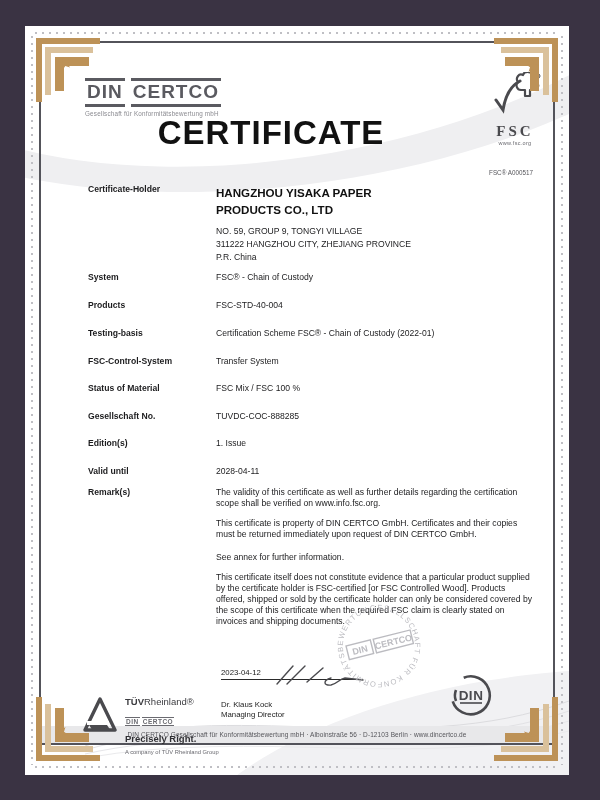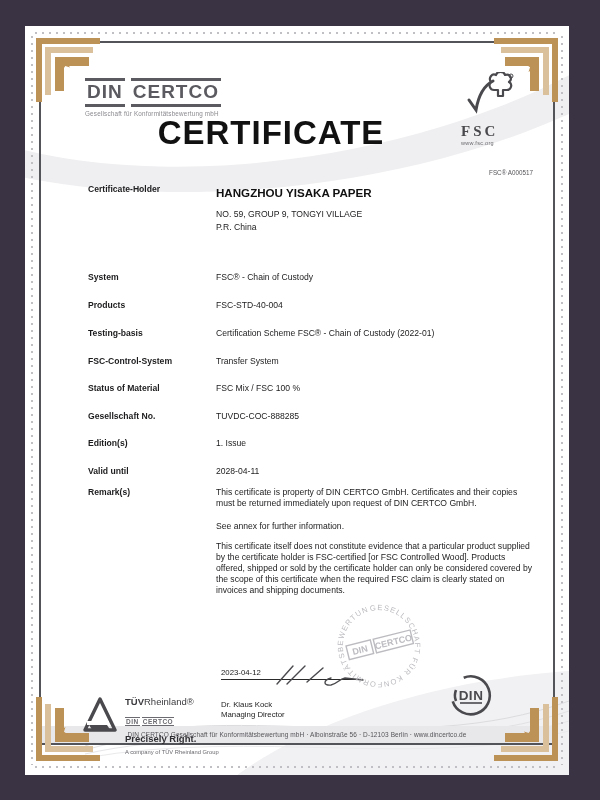--- a/index.html
+++ b/index.html
@@ -49,21 +49,21 @@
   .corner.tl{left:11px;top:12px;}
   .corner.tr{right:11px;top:12px;transform:rotate(90deg);}
   .corner.br{right:11px;bottom:14px;transform:rotate(180deg);}
   .corner.bl{left:11px;bottom:14px;transform:rotate(270deg);}
   
   .content{position:absolute;inset:0;z-index:3;}
   .dincertco-logo{position:absolute;left:60px;top:52px;}
   .dc-word{display:inline-block;color:#5a5a60;font-weight:bold;font-size:19px;letter-spacing:1px;
     border-top:3px solid #5a5a60;border-bottom:3px solid #5a5a60;padding:0 2px 1px 2px;margin-right:6px;}
   .dc-sub{font-size:6.3px;color:#8a8a90;margin-top:3px;letter-spacing:.2px;}
-  .fsc-logo{position:absolute;left:436px;top:46px;width:80px;text-align:left;color:#4a4a4e;}
+  .fsc-logo{position:absolute;left:450px;top:46px;width:80px;text-align:center;color:#4a4a4e;}
   .fsc-name{font-family:"Liberation Serif", serif;font-size:15px;letter-spacing:3px;font-weight:bold;margin-top:1px;}
   .fsc-url{font-size:5.5px;color:#6a6a70;letter-spacing:.3px;}
   .fsc-license{position:absolute;left:438px;top:143px;width:96px;text-align:center;font-size:6.3px;color:#55555a;}
   .cert-title{position:absolute;left:0;right:52px;top:88px;text-align:center;
     font-size:33px;font-weight:bold;color:#111;letter-spacing:1px;}
   
   .row{position:absolute;left:63px;right:34px;}
   .row .lbl{position:absolute;left:0;top:0;width:108px;font-size:8.6px;font-weight:bold;color:#1c1c1e;}
   .row .val{position:absolute;left:112px;top:0;right:0;font-size:8.6px;color:#1c1c1e;line-height:11px;margin-left:16px;}
   .holder-name{font-size:11.6px;font-weight:bold;line-height:17px;color:#111;}
@@ -160,23 +160,25 @@
     </div>
     <div class="fsc-license">FSC® A000517</div>
 
     <div class="cert-title">CERTIFICATE</div>
 
     <div class="row" style="top:158px;">
       <div class="lbl">Certificate-Holder</div>
       <div class="val">
         <div class="holder-name">
           <div>HANGZHOU YISAKA PAPER</div>
+          <div>PRODUCTS CO., LTD</div>
         </div>
         <div class="holder-addr">
           <div>NO. 59, GROUP 9, TONGYI VILLAGE</div>
+          <div>311222 HANGZHOU CITY, ZHEJIANG PROVINCE</div>
           <div>P.R. China</div>
         </div>
       </div>
     </div>
 
     <div class="row" style="top:246px;">
       <div class="lbl">System</div>
       <div class="val">FSC® - Chain of Custody</div>
     </div>
     <div class="row" style="top:274px;">
@@ -204,20 +206,21 @@
       <div class="val">1. Issue</div>
     </div>
     <div class="row" style="top:440px;">
       <div class="lbl">Valid until</div>
       <div class="val">2028-04-11</div>
     </div>
 
     <div class="row" style="top:461px;">
       <div class="lbl">Remark(s)</div>
       <div class="val remarks">
+        <p>The validity of this certificate as well as further details regarding the certification scope shall be verified on www.info.fsc.org.</p>
         <p>This certificate is property of DIN CERTCO GmbH. Certificates and their copies must be returned immediately upon request of DIN CERTCO GmbH.</p>
         <p style="margin-top:12px;">See annex for further information.</p>
         <p>This certificate itself does not constitute evidence that a particular product supplied by the certificate holder is FSC-certified [or FSC Controlled Wood]. Products offered, shipped or sold by the certificate holder can only be considered covered by the scope of this certificate when the required FSC claim is clearly stated on invoices and shipping documents.</p>
       </div>
     </div>
 
     <svg class="stamp" viewBox="0 0 96 96">
       <defs>
         <path id="ringPath" d="M 48,12 A 36,36 0 1 1 47.9,12"></path>
       </defs>

